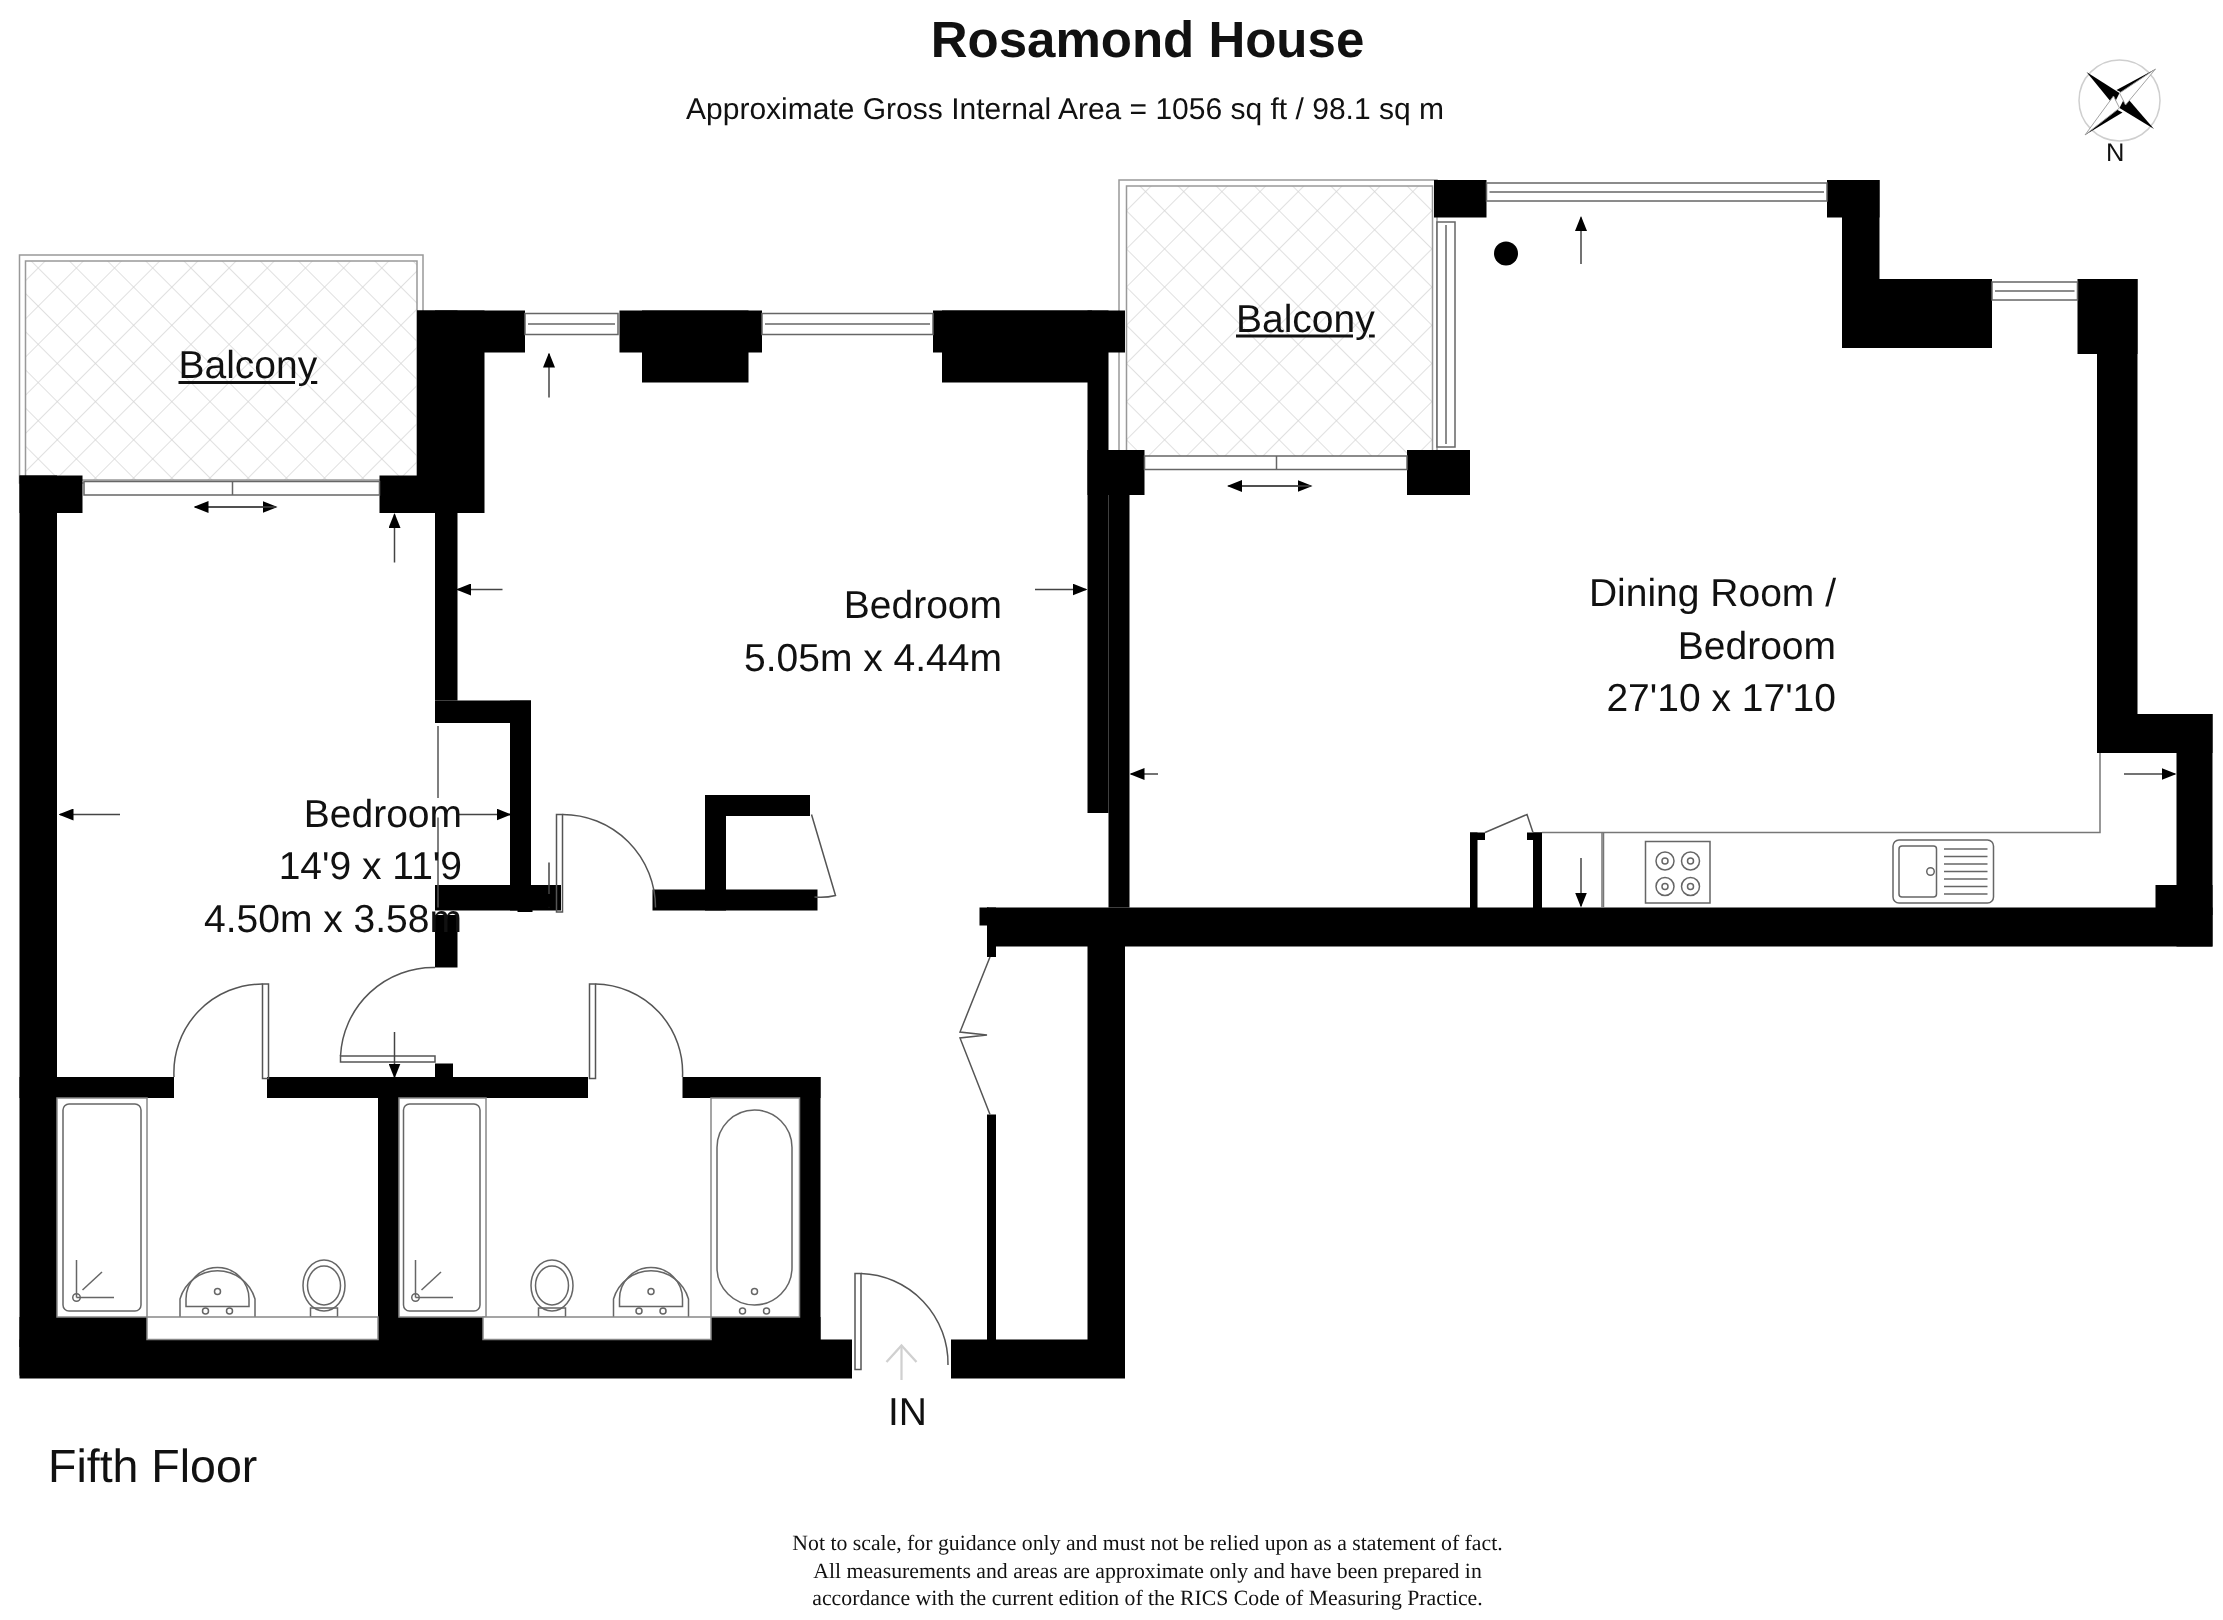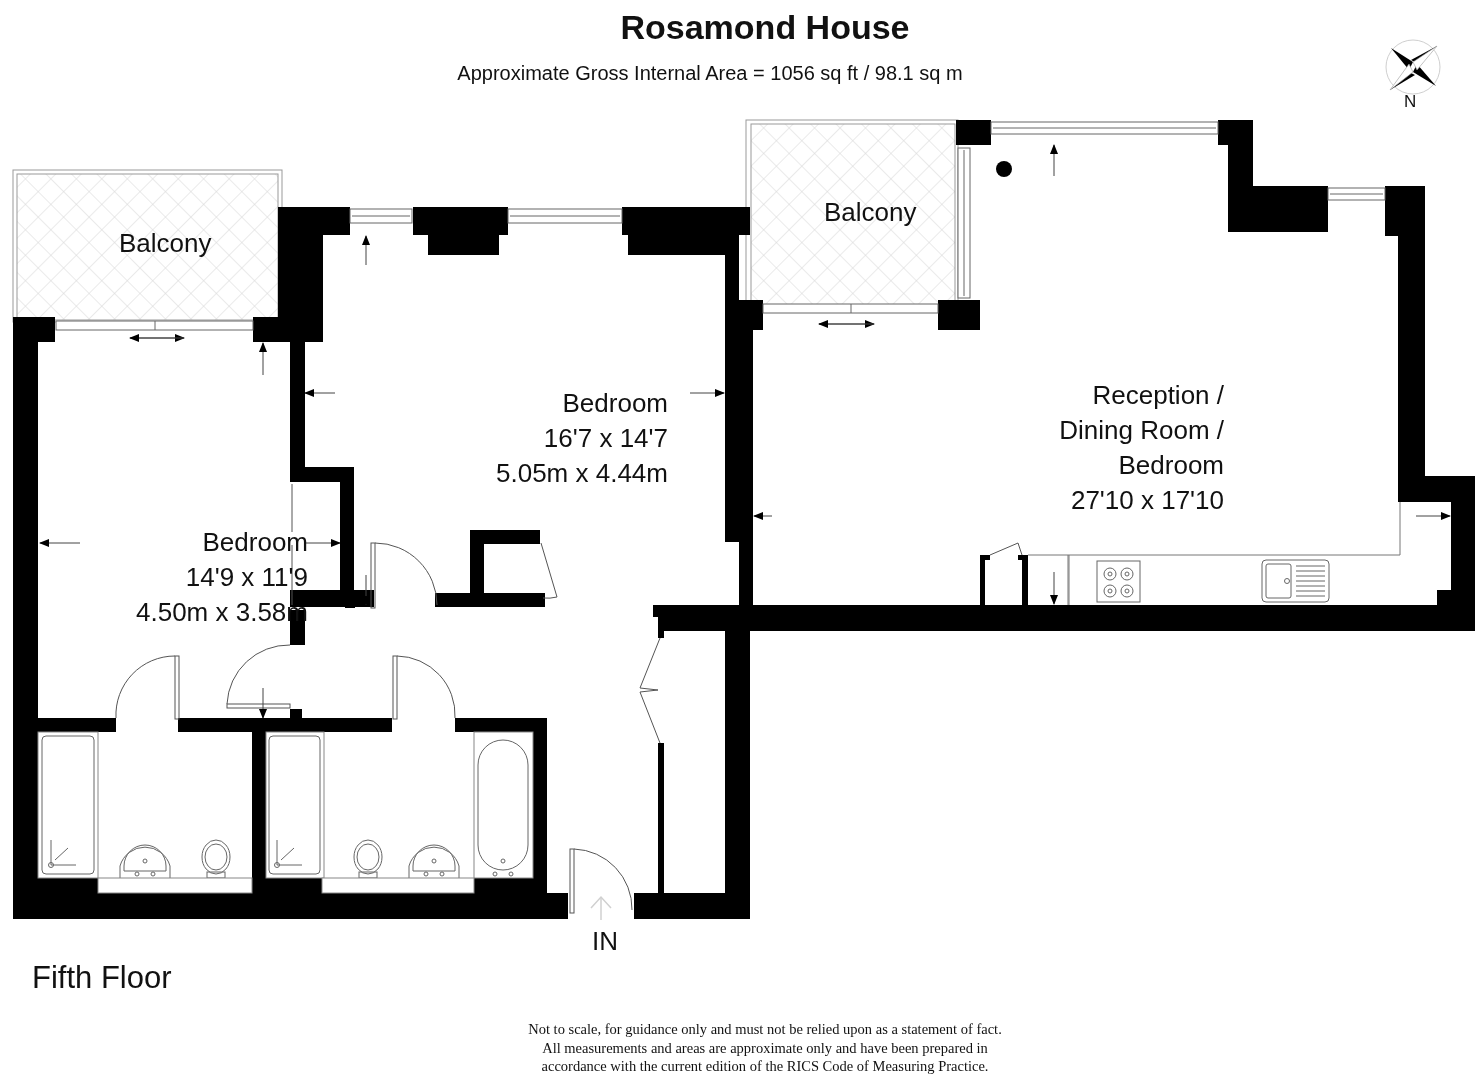--- a/index.html
+++ b/index.html
@@ -5,21 +5,21 @@
   html, body { margin:0; padding:0; background:#ffffff; }
   body { width:1482px; height:1080px; position:relative; overflow:hidden;
          font-family:"Liberation Sans", "DejaVu Sans", sans-serif; color:#111; }
   .abs { position:absolute;padding-left:24px; }
   .title { left:0; width:1482px; top:8px; text-align:center; font-size:34px; font-weight:bold; }
   .subtitle { left:0; width:1372px; top:62px; text-align:center; font-size:20px; }
   .floor-label { left:8px; top:960px; font-size:31px; font-weight:normal; }
   .disclaimer { left:380px; width:722px; top:1020px; text-align:center; font-size:14.5px; line-height:18.5px;font-family:Liberation Serif, serif; }
   .disclaimer div { white-space:nowrap; }
   .room-label { text-align:right; font-size:26px; line-height:35px; white-space:nowrap;margin-top:45px; }
-  .bal-label { font-size:26px; white-space:nowrap; text-align:center; }
+  .bal-label { font-size:26px; white-space:nowrap; text-align:center;text-decoration:underline; }
   .in-label { font-size:26px; }
   .north-label { font-size:17px; }
   svg.plan { position:absolute; left:0; top:0; }
 </style>
 </head>
 <body>
 
 <div class="abs title">Rosamond House</div>
 <div class="abs subtitle">Approximate Gross Internal Area = 1056 sq ft / 98.1 sq m</div>
 
@@ -272,26 +272,24 @@
 <div class="abs bal-label" style="left:800px; top:197px;">Balcony</div>
 
 <div class="abs room-label" style="left:44px; width:240px; top:480px;">
   <div>Bedroom</div>
   <div>14'9 x 11'9</div>
   <div>4.50m x 3.58m</div>
 </div>
 
 <div class="abs room-label" style="left:404px; width:240px; top:341px;">
   <div>Bedroom</div>
-  <div>16'7 x 14'7</div>
   <div>5.05m x 4.44m</div>
 </div>
 
 <div class="abs room-label" style="left:940px; width:260px; top:333px;">
-  <div>Reception /</div>
   <div>Dining Room /</div>
   <div>Bedroom</div>
   <div>27'10 x 17'10</div>
 </div>
 
 <div class="abs in-label" style="left:568px; top:926px;">IN</div>
 
 <div class="abs floor-label">Fifth Floor</div>
 
 <div class="abs disclaimer">

